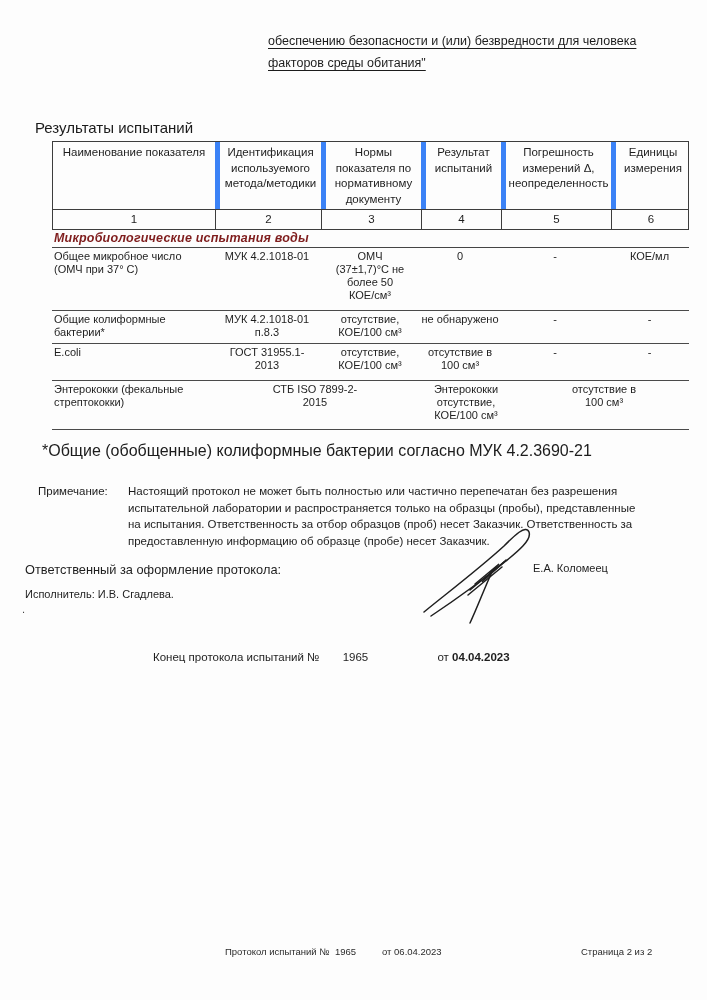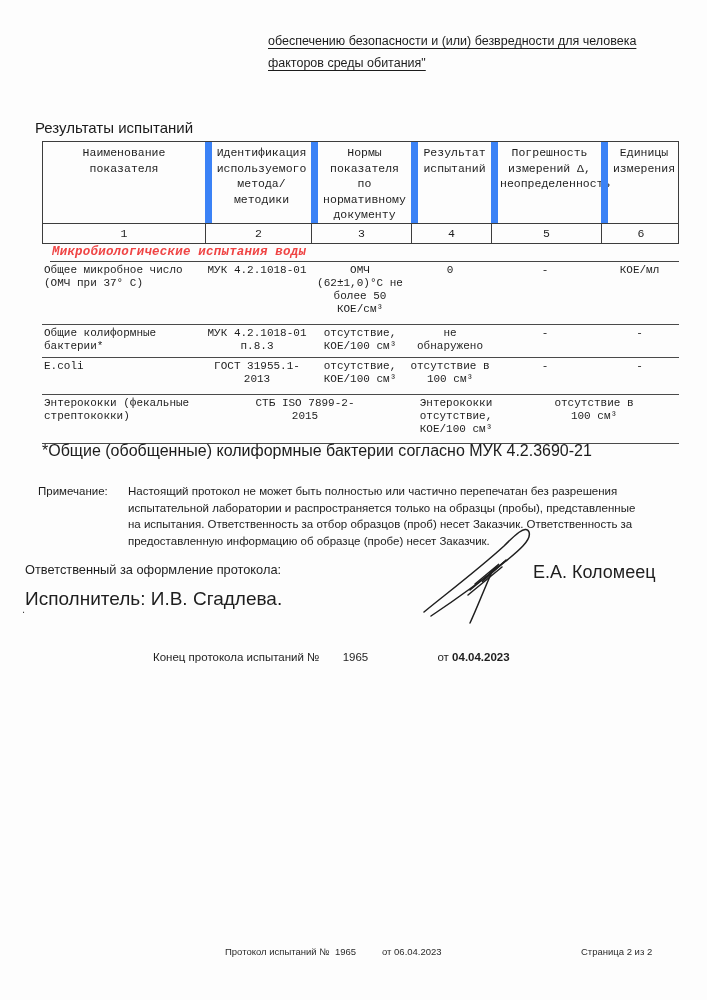--- a/index.html
+++ b/index.html
@@ -18,47 +18,47 @@
   }
   .top-text .u{text-decoration:underline;text-underline-offset:3px;text-decoration-thickness:1px;}
 
   
   .tbl-title{
     left:35px;top:119px;width:605px;
     font-size:15px;color:#1a1a1a;
   }
 
   
-  .results{left:42px;top:141px;width:637px;font-family:Liberation Mono, monospace;}
+  .results{left:52px;top:141px;width:637px;}
   .grid6{
     display:grid;
     grid-template-columns:162px 106px 100px 80px 110px 79px;
   }
   .hdr{
     border:1px solid #3d3d3d;
   }
   .hdr-cell{
     min-height:64px;padding:3px 2px 0 2px;
     text-align:center;font-size:11.5px;line-height:15.5px;
     white-space:pre-line;
-    border-left:7px solid #3b82f6;
+    border-left:5px solid #3b82f6;
   }
   .hdr-cell:first-child{border-left:none;}
   .numrow{
     border-left:1px solid #3d3d3d;border-right:1px solid #3d3d3d;border-bottom:1px solid #3d3d3d;
   }
   .num-cell{
     height:19px;line-height:19px;text-align:center;font-size:11.5px;
     border-left:1px solid #3d3d3d;
   }
   .num-cell:first-child{border-left:none;}
   .section-row{
     font-size:12.5px;font-style:italic;font-weight:600;
     padding:1px 0 2px 2px;letter-spacing:.2px;
-    border-bottom:1.5px solid #454545;color:#ef4444;margin-left:8px;
+    border-bottom:1.5px solid #454545;color:#7f1d1d;
   }
   .drow{
     border-bottom:1.5px solid #4a4a4a;
     font-size:11px;line-height:13px;
   }
   .dcell{
     padding-top:2px;text-align:center;white-space:pre-line;
   }
   .dcell.name{text-align:left;padding-left:2px;}
   .r1{min-height:62px;}
@@ -71,22 +71,22 @@
   }
 
   .note{
     left:38px;top:483px;width:604px;display:flex;
     font-size:11.5px;line-height:16.6px;color:#1c1c1c;gap:13px;
   }
   .note-label{width:77px;flex:0 0 77px;}
   .note-text{width:527px;}
 
   .resp-label{left:25px;top:562px;font-size:12.8px;}
-  .resp-name{left:533px;top:562px;font-size:18px;}
-  .executor{left:25px;top:588px;font-size:19px;}
+  .resp-name{left:533px;top:562px;font-size:11px;}
+  .executor{left:25px;top:588px;font-size:11px;}
   .stray{left:22px;top:603px;font-size:11px;color:#444;}
 
   .sig{left:418px;top:498px;}
 
   .endline{left:153px;top:651px;font-size:11.5px;white-space:nowrap;}
   .endline .n{margin-left:20px;}
   .endline .o{margin-left:66px;}
   .endline .d{font-weight:bold;}
 
   .footer{top:946px;left:8px;width:590px;height:14px;font-size:9.5px;color:#2b2b2b;}
@@ -132,21 +132,21 @@
     <div class="num-cell">5</div>
     <div class="num-cell">6</div>
   </div>
   <div class="section-row">Микробиологические испытания воды</div>
 
   <div class="grid6 drow r1">
     <div class="dcell name">Общее микробное число
 (ОМЧ при 37° С)</div>
     <div class="dcell">МУК 4.2.1018-01</div>
     <div class="dcell">ОМЧ
-(62±1,0)°С не
+(37±1,7)°С не
 более 50
 КОЕ/см³</div>
     <div class="dcell">0</div>
     <div class="dcell">-</div>
     <div class="dcell">КОЕ/мл</div>
   </div>
   <div class="grid6 drow r2">
     <div class="dcell name">Общие колиформные
 бактерии*</div>
     <div class="dcell">МУК 4.2.1018-01

